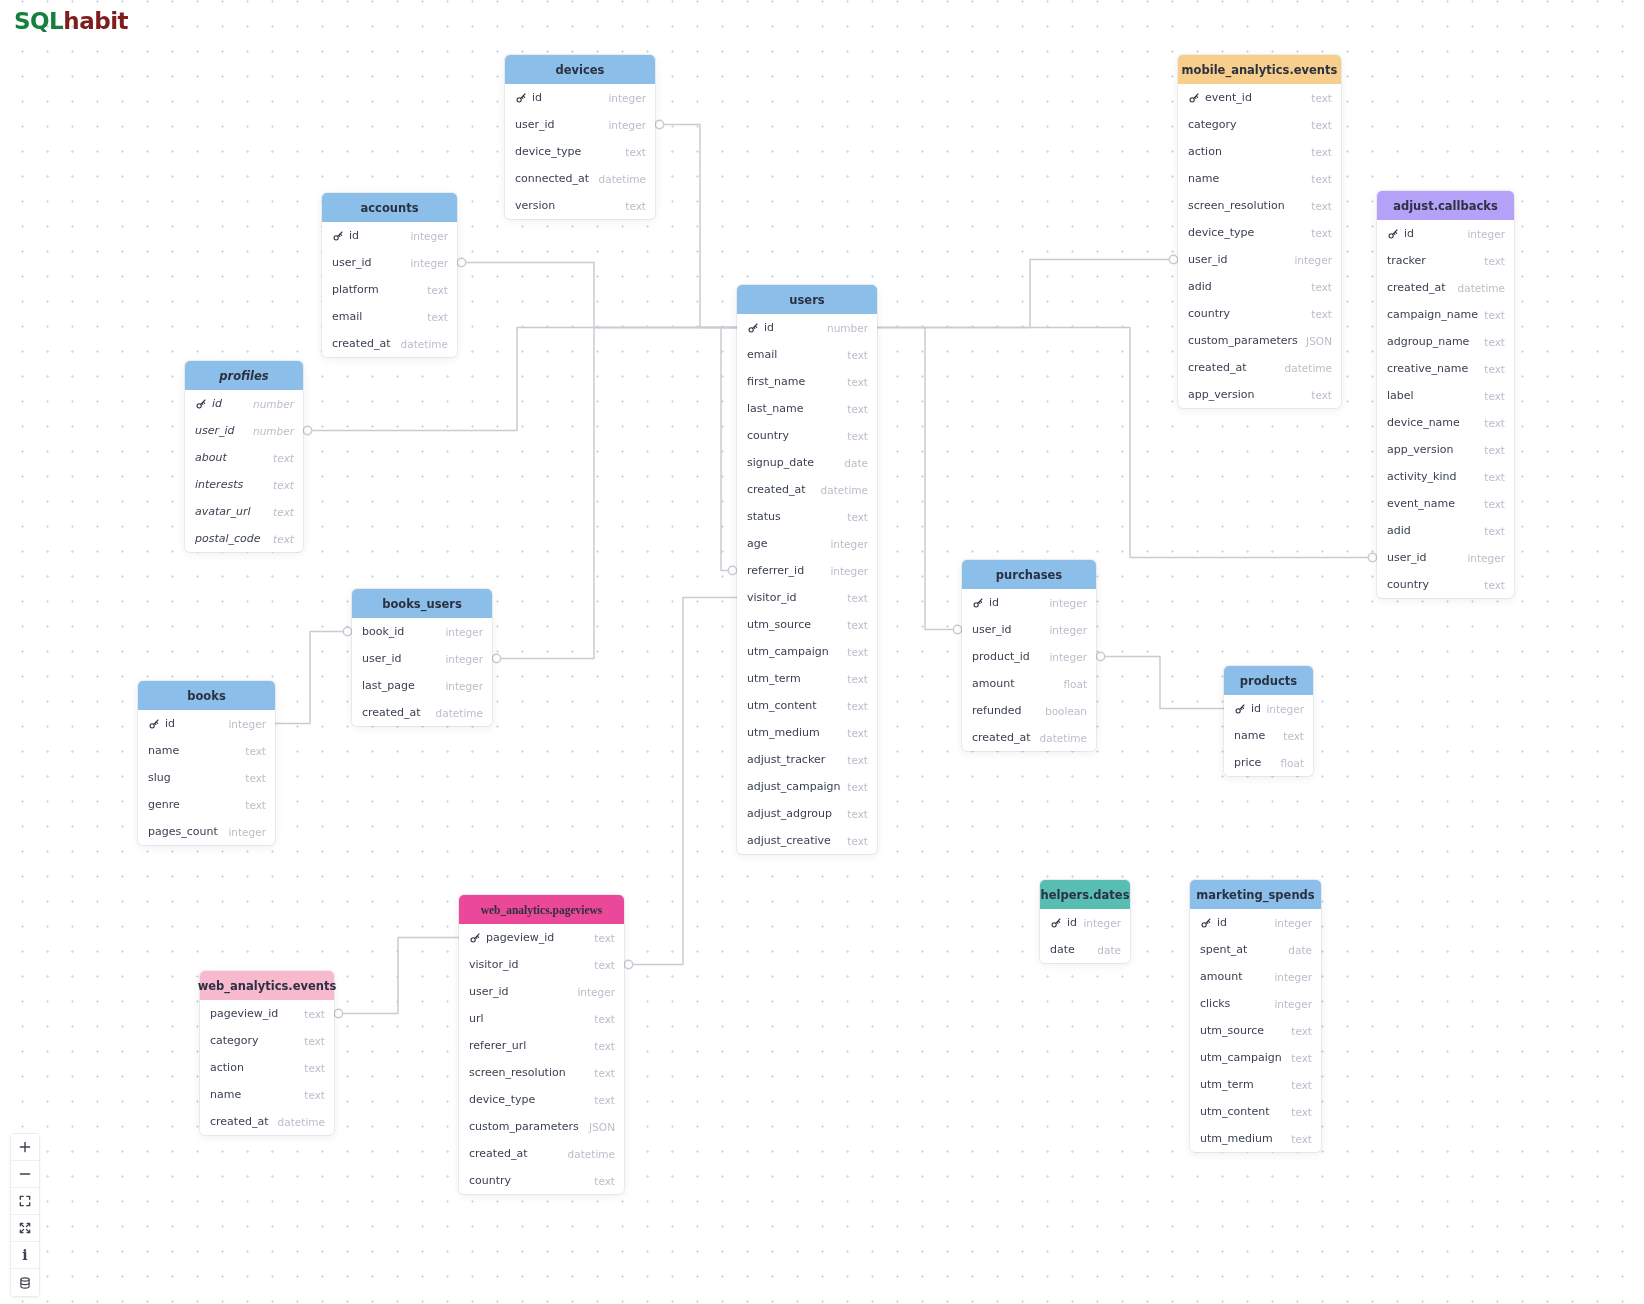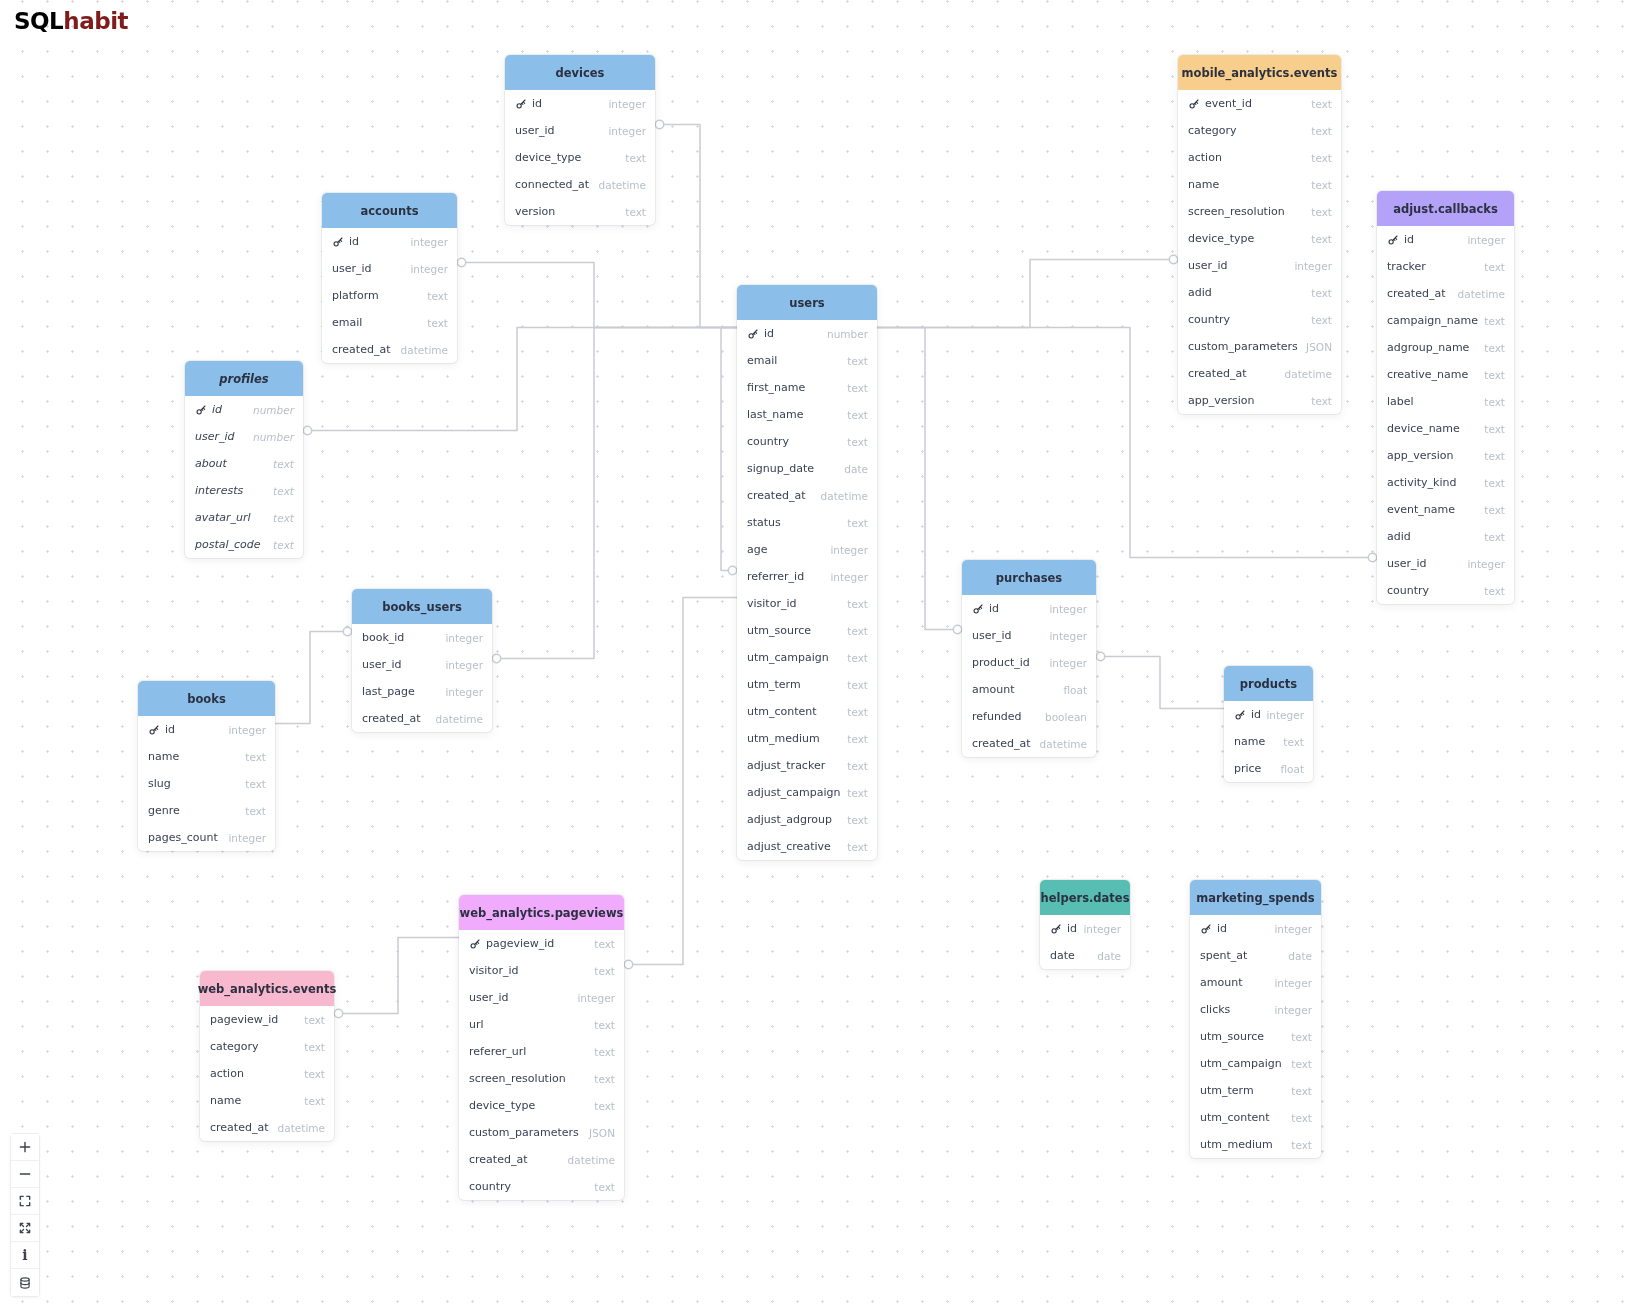--- a/index.html
+++ b/index.html
@@ -9,31 +9,31 @@
     background-color:#ffffff;
     background-image: radial-gradient(circle, #d8dbe0 1.1px, transparent 1.4px);
     background-size: 25px 25px;
     background-position: 10px 14px;
     position:relative;
   }
   #logo {
     position:absolute; left:14px; top:8px; z-index:5;
     font-size:23px; font-weight:800; letter-spacing:-0.5px; cursor:pointer;
   }
-  #logo .sql  { color:#000000; }
+  #logo .sql  { color:#15803d; }
   #logo .habit{ color:#7f1d1d; }
   #edges { position:absolute; left:0; top:0; z-index:1; }
   #tables { position:absolute; left:0; top:0; z-index:2; width:100%; height:100%; pointer-events:none; }
   .tbl {
     position:absolute; background:#fff; border-radius:5px;
     box-shadow: 0 0 0 1px rgba(40,50,70,0.07), 0 2px 8px rgba(33,40,60,0.08);
     pointer-events:auto; cursor:grab;
   }
   .tbl-header {
-    height:35px; border-radius:5px 5px 0 0;
+    height:29px; border-radius:5px 5px 0 0;
     display:flex; align-items:center; justify-content:center;
     font-size:11.5px; font-weight:700; color:#2b3140; white-space:nowrap;
   }
   .trow {
     height:27px; display:flex; align-items:center; justify-content:space-between;
     padding:0 9px 0 10px; white-space:nowrap;
   }
   .fname { font-size:11px; color:#3a4154; display:flex; align-items:center; gap:5px; }
   .ftype { font-size:10.5px; color:#b9bec9; }
   .key-ico { width:12px; height:12px; color:#2e3443; flex:0 0 auto; }
@@ -623,21 +623,21 @@
         <span class="ftype">text</span>
       </div>
       <div class="trow">
         <span class="fname">
           <span>price</span>
         </span>
         <span class="ftype">float</span>
       </div>
     </div>
     <div class="tbl" style="left: 459px; top: 895px; width: 165px;">
-      <div class="tbl-header" style="background: #f0abfc;">web_analytics.pageviews</div>
+      <div class="tbl-header" style="background: #ec4899; font-family: Liberation Serif, serif;">web_analytics.pageviews</div>
       <div class="trow">
         <span class="fname">
           <svg class="key-ico" viewBox="0 0 24 24" fill="none" stroke="currentColor" stroke-width="2.2" stroke-linecap="round">
             <circle cx="8.3" cy="15.7" r="4.2"></circle>
             <path d="M11.4 12.6 L20 4 M16.3 7.7 l3.1 3.1 M13.6 10.4 l2.2 2.2"></path>
           </svg>
           <span>pageview_id</span>
         </span>
         <span class="ftype">text</span>
       </div>

